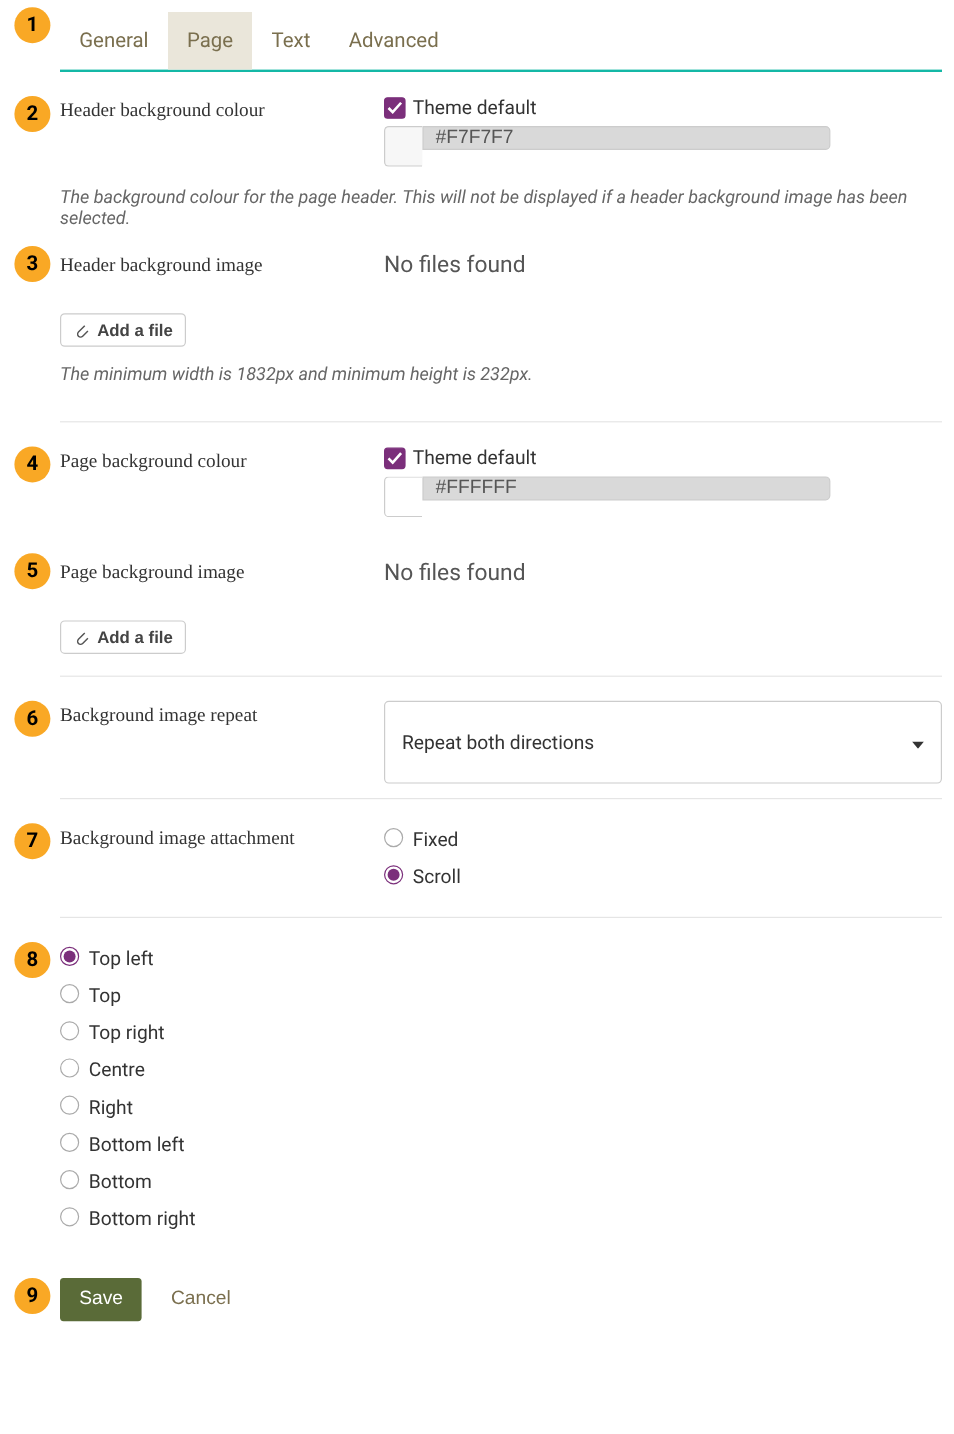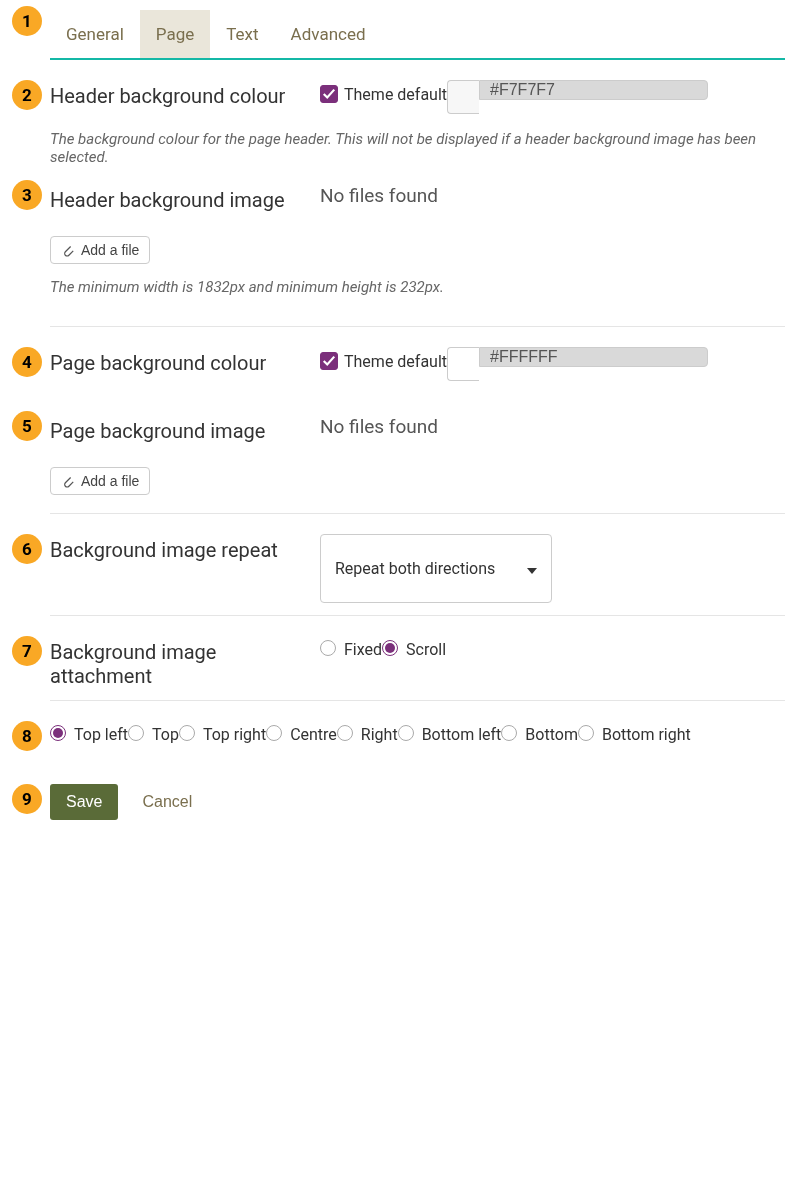--- a/index.html
+++ b/index.html
@@ -31,27 +31,28 @@
     display: flex;
     align-items: flex-start;
     padding: 0 10px 0 50px;
     margin-bottom: 8px;
     position: relative;
     min-height: 34px;
   }
   .field-label {
     width: 270px;
     padding-top: 4px;
-    font-size: 20px;
+    font-size: 16px;
     color: #333;
+    font-family: Liberation Serif, serif;
   }
   .field-control {
     flex: 1;
     display: flex;
-    flex-direction: row;
+    flex-direction: column;
   }
   .checkbox-row {
     display: flex;
     align-items: center;
     margin-bottom: 6px;
   }
   .checkbox {
     width: 18px;
     height: 18px;
     border-radius: 3px;
@@ -100,20 +101,21 @@
     display: inline-flex;
     align-items: center;
     border: 1px solid #ccc;
     background: #fff;
     padding: 5px 10px;
     border-radius: 4px;
     font-size: 14px;
     color: #444;
     cursor: pointer;
     margin: 10px 0 6px 50px;
+    font-weight: bold;
   }
   .add-file-btn svg { width: 14px; height: 14px; margin-right: 6px; }
   .divider {
     border: none;
     border-top: 1px solid #e5e5e5;
     margin: 12px 10px 20px 50px;
   }
   .select-box {
     display: inline-flex;
     align-items: center;

